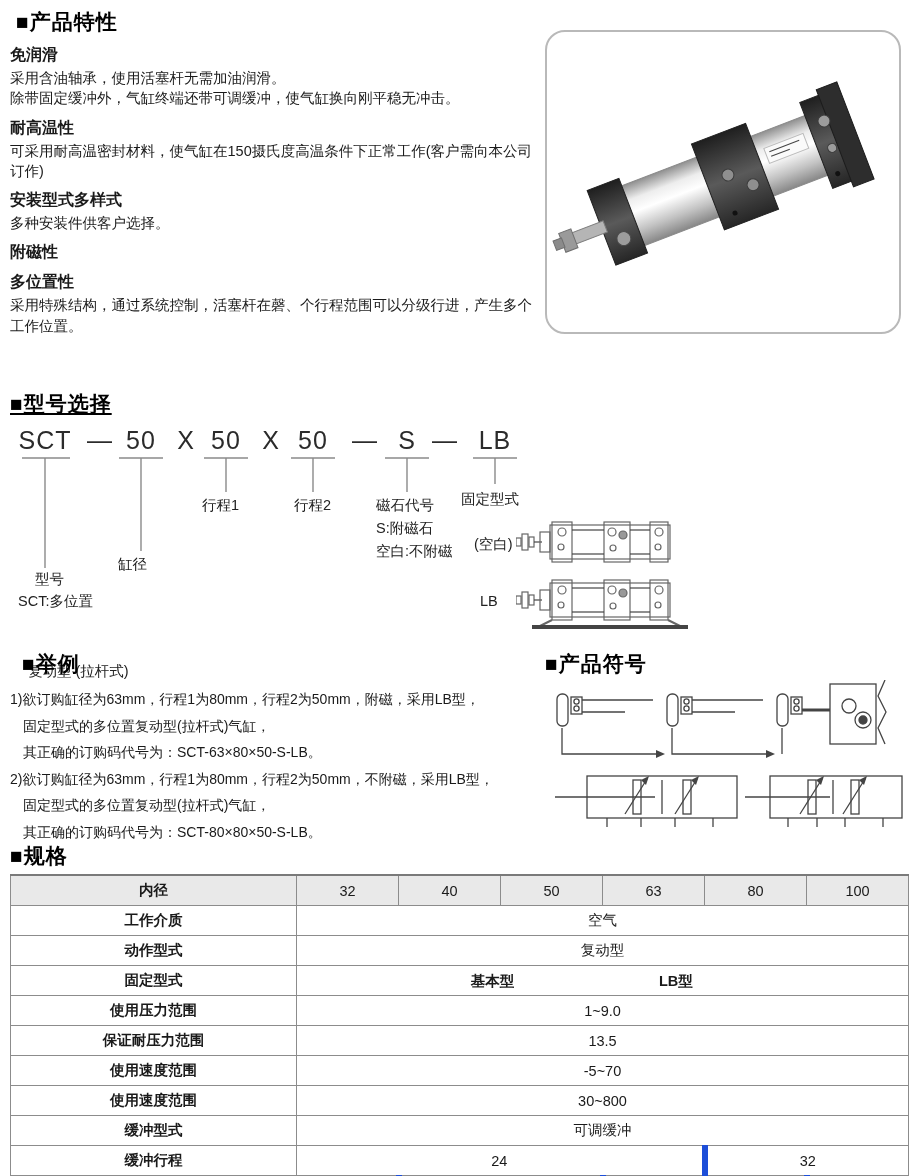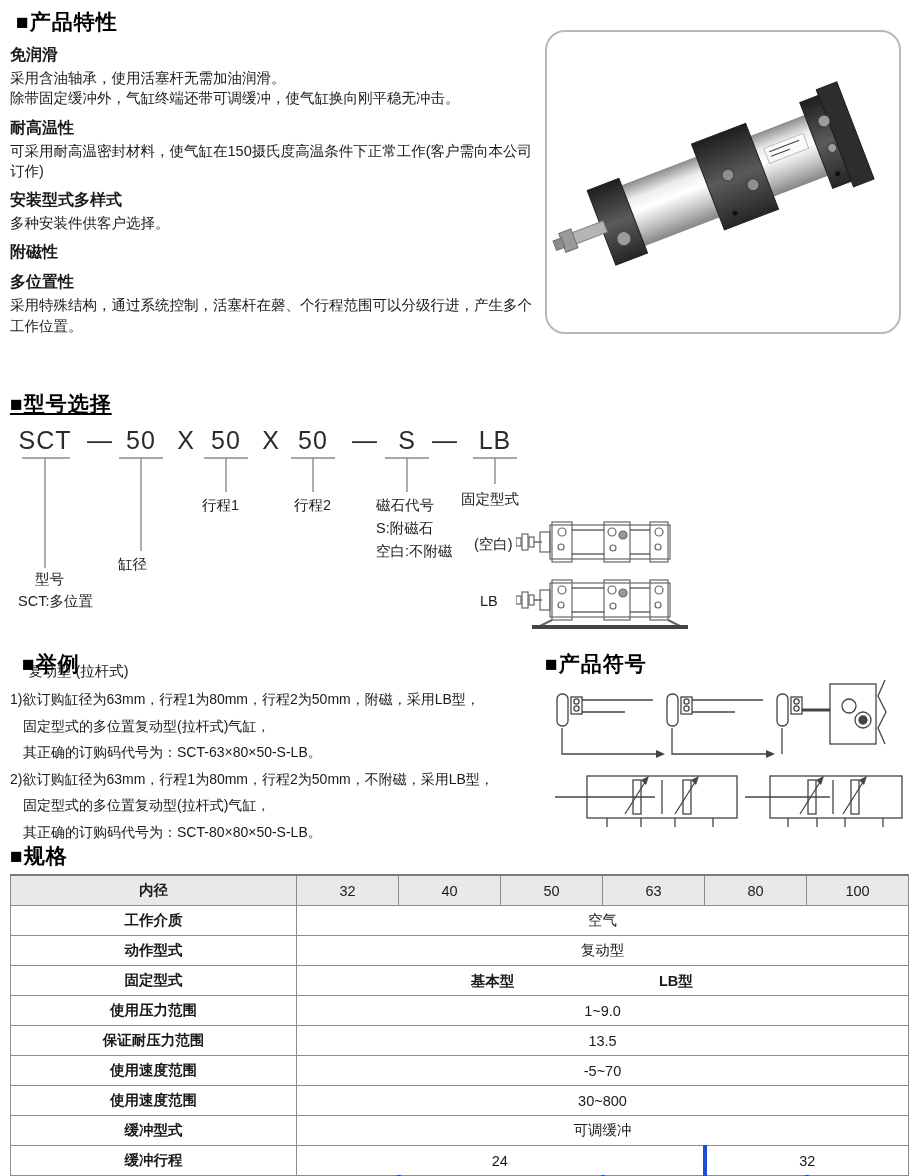--- a/index.html
+++ b/index.html
@@ -39,21 +39,21 @@
   #symbols-svg{position:absolute;left:545px;top:680px;}
 
   
   #specs-title{position:absolute;left:10px;top:842px;}
   #spec-table{position:absolute;left:10px;top:874px;border-collapse:collapse;
               table-layout:fixed;width:898px;font-size:14.5px;color:#1a1a1a;}
   #spec-table td{height:29px;padding:0;text-align:center;vertical-align:middle;
                  border-bottom:1px solid #8c8c8c;}
   #spec-table tr.hdr td{background:#e9e9e9;border:1px solid #8c8c8c;border-top:2px solid #7a7a7a;}
   #spec-table td.lbl{font-weight:bold;border-right:1px solid #8c8c8c;border-left:1px solid #8c8c8c;}
-  #spec-table td.val{border-right:4px solid #1d4ed8;}
+  #spec-table td.val{border-right:6px solid #1d4ed8;}
   #spec-table td.val.last{border-right:1px solid #8c8c8c;}
   #spec-table tr.lastrow td{border-bottom:2px solid #7a7a7a;}
   #spec-table td.dualcell{position:relative;}
   #spec-table td.dualcell span{position:absolute;top:50%;transform:translate(-50%,-50%);font-weight:bold;}
   line,path.ln,rect.ln,circle.ln,polyline.ln{stroke:#444;fill:none;}
 </style>
 </head>
 <body>
 
 <div id="page">

